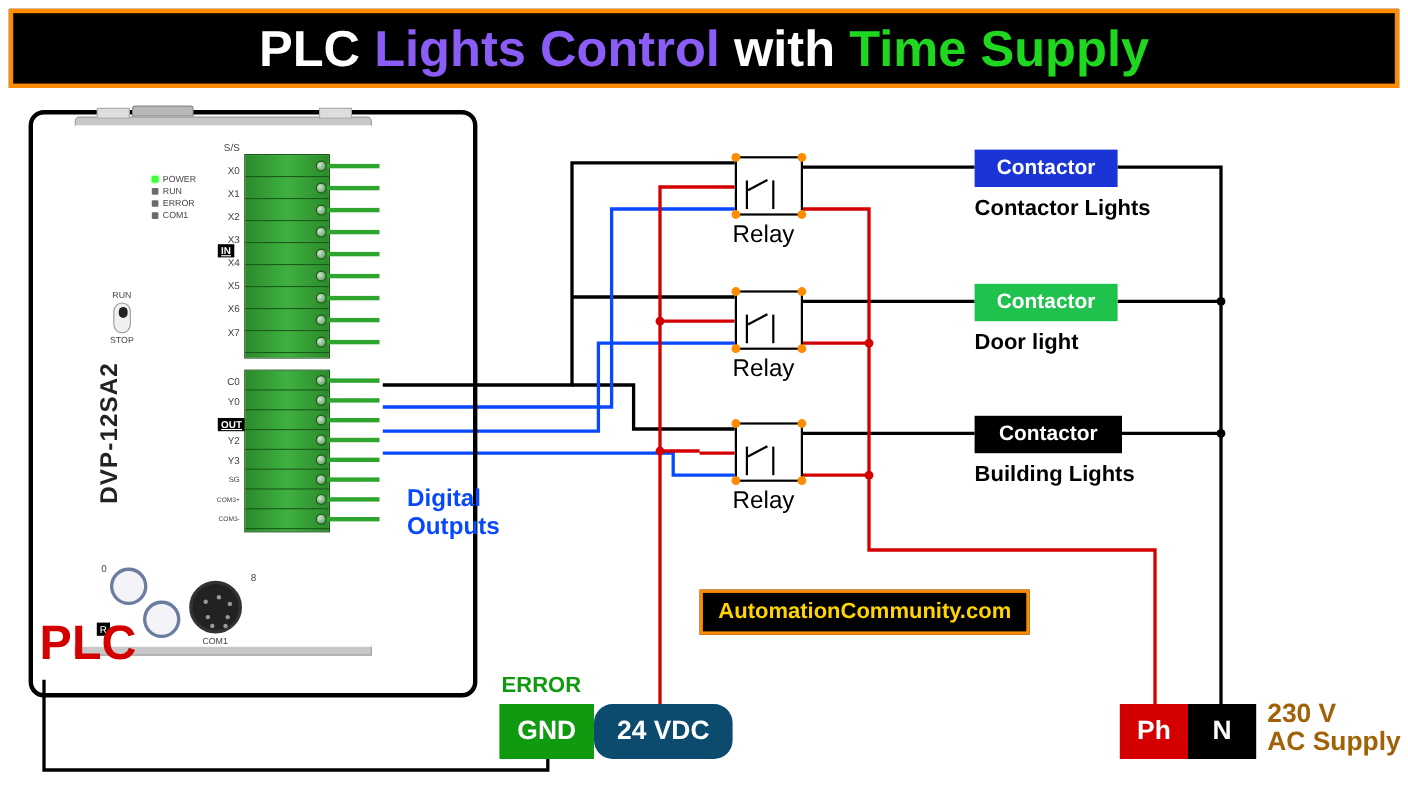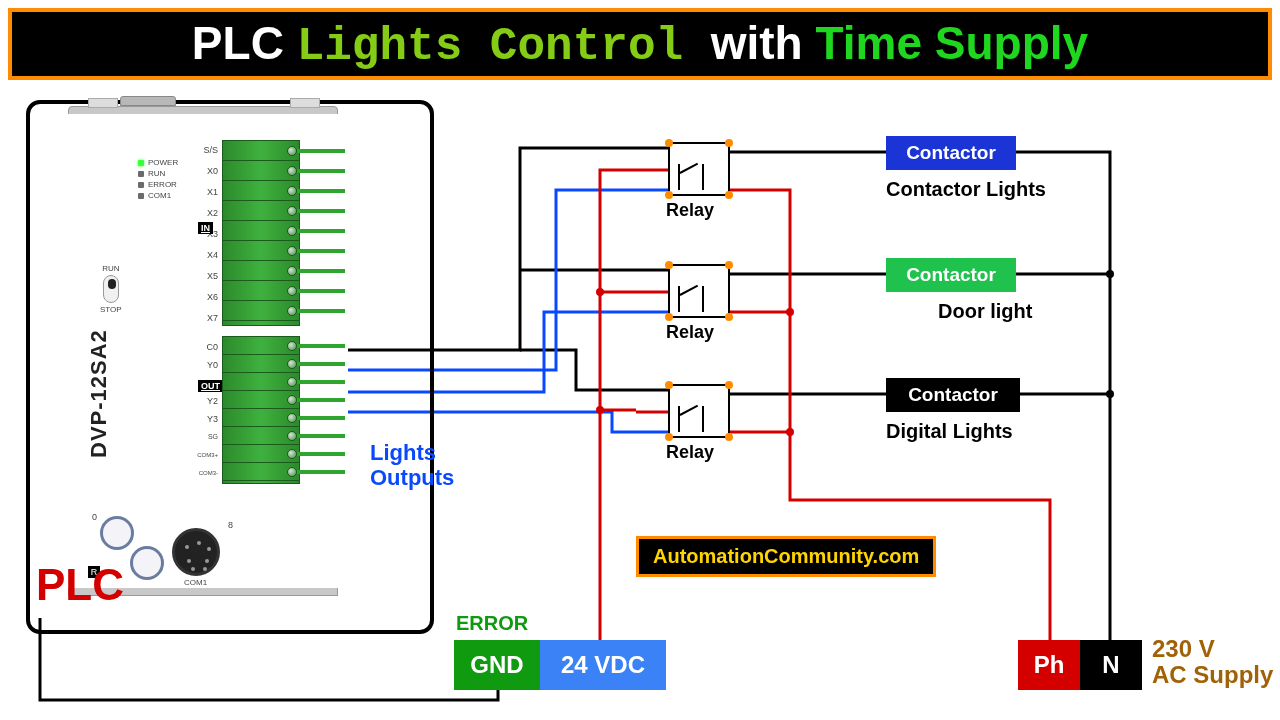--- a/index.html
+++ b/index.html
@@ -1,21 +1,21 @@
 <!DOCTYPE html>
 <html><head>
 <meta charset="utf-8">
 <style>
   * { box-sizing: border-box; margin: 0; padding: 0; }
   body { width: 1280px; height: 720px; background: #fff; font-family: Arial, sans-serif; position: relative; overflow: hidden; }
 
   .title-bar { position: absolute; top: 8px; left: 8px; right: 8px; height: 72px; background: #000; border: 4px solid #ff8c00; display: flex; align-items: center; justify-content: center; }
   .title-text { font-size: 46px; font-weight: bold; }
   .t-white { color: #fff; }
-  .t-yellow { color: #84cc16; font-family: Liberation Mono, monospace; }
+  .t-yellow { color: #8b5cf6; }
   .t-green { color: #1fd71f; }
 
   
   .plc-frame { position: absolute; left: 26px; top: 100px; width: 408px; height: 534px; border: 4px solid #000; border-radius: 14px; }
   .plc-body { position: absolute; left: 68px; top: 114px; width: 270px; height: 474px; background: #fff; }
   .rail-top, .rail-bot { position: absolute; left: 68px; width: 270px; height: 10px; background: #c8c8c8; border: 1px solid #999; }
   .rail-top { top: 106px; border-radius: 4px 4px 0 0; }
   .rail-bot { top: 586px; }
   .rail-slot { position: absolute; top: 98px; height: 10px; width: 30px; background: #ddd; border: 1px solid #aaa; }
   .top-cap { position: absolute; left: 120px; top: 96px; width: 56px; height: 10px; background: #b8b8b8; border: 1px solid #888; border-radius: 3px 3px 0 0; }
@@ -57,46 +57,46 @@
   .relay { position: absolute; width: 62px; height: 54px; border: 2px solid #000; background: #fff; }
   .relay .sw { position: absolute; left: 10px; top: 28px; width: 20px; height: 2px; background: #000; transform-origin: left center; transform: rotate(-28deg); }
   .relay .post { position: absolute; top: 20px; width: 2px; height: 26px; background: #000; }
   .relay .p1 { left: 8px; }
   .relay .p2 { left: 32px; }
   .relay .coilpin { position: absolute; width: 8px; height: 8px; background: #ff8c00; border-radius: 50%; }
   .relay .cp-lt { left: -5px; top: -5px; }
   .relay .cp-rt { right: -5px; top: -5px; }
   .relay .cp-lb { left: -5px; bottom: -5px; }
   .relay .cp-rb { right: -5px; bottom: -5px; }
-  .relay-label { position: absolute; font-size: 18px; font-weight: bold; color: #000; }
+  .relay-label { position: absolute; font-size: 22px; font-weight: normal; color: #000; }
   .r1 { left: 668px; top: 142px; }
   .r2 { left: 668px; top: 264px; }
   .r3 { left: 668px; top: 384px; }
   .rl1 { left: 666px; top: 200px; }
   .rl2 { left: 666px; top: 322px; }
   .rl3 { left: 666px; top: 442px; }
 
   
   .contactor { position: absolute; width: 130px; height: 34px; color: #fff; font-weight: bold; font-size: 19px; display: flex; align-items: center; justify-content: center; }
   .c-blue { background: #1a34d6; left: 886px; top: 136px; }
   .c-green { background: #1fc24d; left: 886px; top: 258px; }
   .c-black { background: #000; left: 886px; top: 378px; width: 134px; }
   .contactor-sub { position: absolute; font-size: 20px; font-weight: bold; color: #000; }
   .cs1 { left: 886px; top: 178px; }
-  .cs2 { left: 938px; top: 300px; }
+  .cs2 { left: 886px; top: 300px; }
   .cs3 { left: 886px; top: 420px; }
 
   
   .credit { position: absolute; left: 636px; top: 536px; background: #000; border: 3px solid #ff8c00; color: #ffd400; font-weight: bold; font-size: 20px; padding: 6px 14px; }
 
   
   .smps-label { position: absolute; left: 456px; top: 612px; color: #0f9a0f; font-weight: bold; font-size: 20px; }
   .pwr { position: absolute; top: 640px; height: 50px; display: flex; align-items: center; justify-content: center; font-weight: bold; font-size: 24px; color: #fff; }
   .gnd { left: 454px; width: 86px; background: #0f9a0f; }
-  .vdc { left: 540px; width: 126px; background: #3b82f6; }
+  .vdc { left: 540px; width: 126px; background: #0c4a6e; border-radius: 17px; }
   .ph { left: 1018px; width: 62px; background: #d40000; }
   .n  { left: 1080px; width: 62px; background: #000; }
   .ac-supply { position: absolute; left: 1152px; top: 636px; font-size: 24px; font-weight: bold; color: #a16207; line-height: 1.1; }
 
   
   svg.wires { position: absolute; top: 0; left: 0; width: 1280px; height: 720px; pointer-events: none; }
   .w-black { stroke: #000; stroke-width: 3; fill: none; }
   .w-blue  { stroke: #0848ff; stroke-width: 3; fill: none; }
   .w-red   { stroke: #d40000; stroke-width: 3; fill: none; }
   .node-r  { fill: #d40000; }
@@ -180,21 +180,21 @@
 <div class="switch-area">
   <div style="text-align:center">RUN</div>
   <div class="switch-body">
       <div class="switch-lever"></div>
     </div>
   <div style="text-align:center">STOP</div>
 </div>
 
 <div class="model-label">DVP-12SA2</div>
 
-<div class="terminal-labels" style="top:140px">
+<div class="terminal-labels" style="top:124px">
   <div>S/S</div>
     <div>X0</div>
     <div>X1</div>
     <div>X2</div>
     <div>X3</div>
     <div>X4</div>
     <div>X5</div>
     <div>X6</div>
     <div>X7</div>
 </div>
@@ -296,21 +296,21 @@
     <div class="conn-dot" style="left:28px;top:36px"></div>
 </div>
 <div class="num0" style="left:92px;top:512px">0</div>
 <div class="num8" style="left:228px;top:520px">8</div>
 <div class="com1-label" style="left:184px;top:578px">COM1</div>
 <div class="r-mark">R</div>
 
 <div class="plc-label">PLC</div>
 
 <div class="digital-outputs">
-  <div>Lights</div>
+  <div>Digital</div>
   <div>Outputs</div>
 </div>
 
 <div class="relay r1">
   <div class="post p1"></div>
     <div class="post p2"></div>
     <div class="sw"></div>
   <div class="coilpin cp-lt"></div>
     <div class="coilpin cp-rt"></div>
     <div class="coilpin cp-lb"></div>
@@ -336,21 +336,21 @@
     <div class="coilpin cp-lb"></div>
     <div class="coilpin cp-rb"></div>
 </div>
 <div class="relay-label rl3">Relay</div>
 
 <div class="contactor c-blue">Contactor</div>
 <div class="contactor-sub cs1">Contactor Lights</div>
 <div class="contactor c-green">Contactor</div>
 <div class="contactor-sub cs2">Door light</div>
 <div class="contactor c-black">Contactor</div>
-<div class="contactor-sub cs3">Digital Lights</div>
+<div class="contactor-sub cs3">Building Lights</div>
 
 <div class="credit">AutomationCommunity.com</div>
 
 <div class="smps-label">ERROR</div>
 <div class="pwr gnd">GND</div>
 <div class="pwr vdc">24 VDC</div>
 <div class="pwr ph">Ph</div>
 <div class="pwr n">N</div>
 <div class="ac-supply">
   <div>230 V</div>

